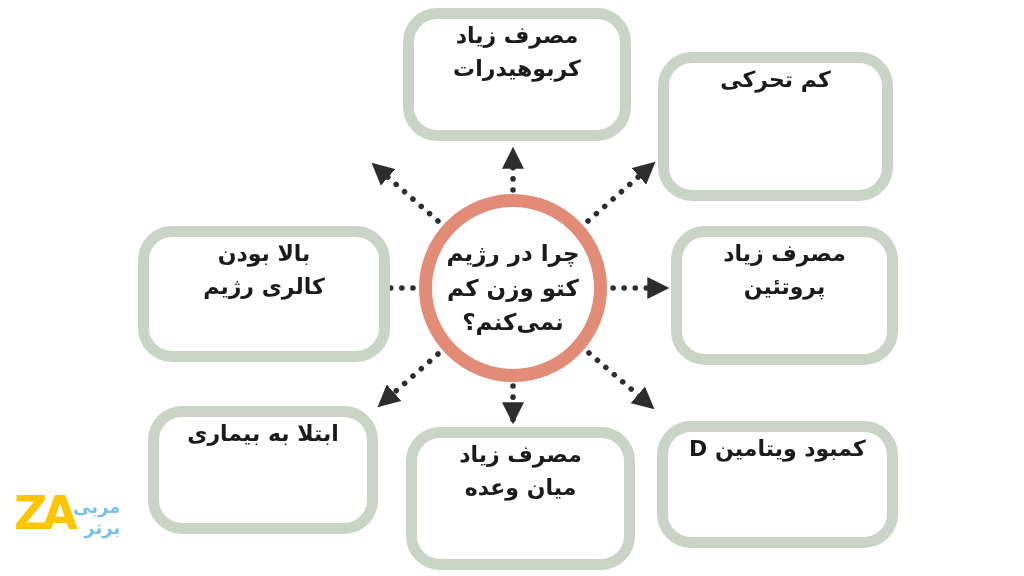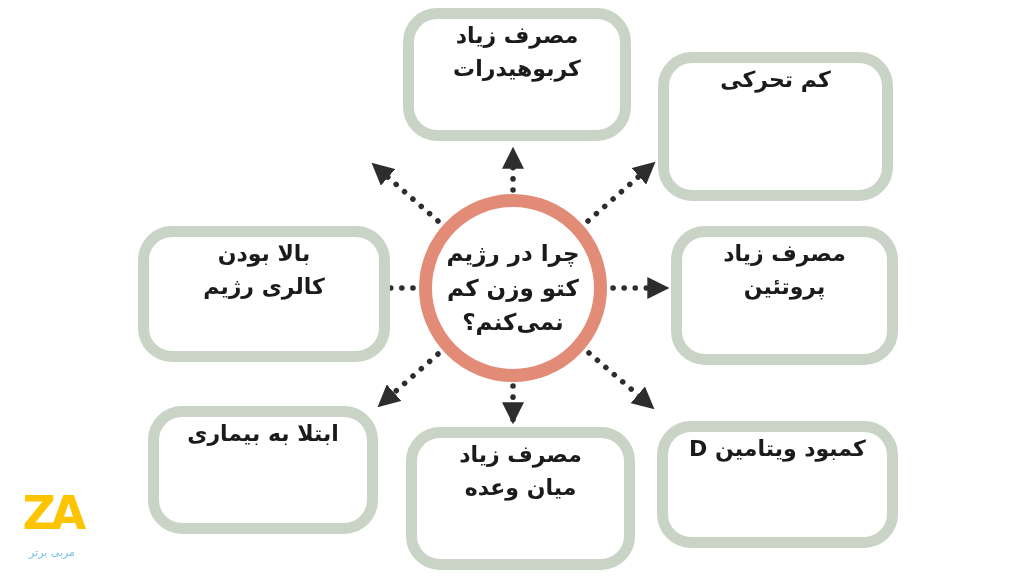--- a/index.html
+++ b/index.html
@@ -74,35 +74,35 @@
     line-height:1.5;
   }
   .center-circle .label{
     white-space:pre-line;
     direction:rtl;
   }
   .logo{
     position:absolute;
     left:14px; top:488px;
     display:flex;
-    flex-direction:column;
+    flex-direction:row;
     align-items:center;
     width:76px;
   }
   .logo-mark{
     color:var(--logo-yellow);
     font-weight:bold;
     font-size:46px;
     line-height:1.1;
     letter-spacing:-5px;
   }
   .logo-sub{
     color:var(--logo-blue);
-    font-weight:normal;
-    font-size:11px;
+    font-weight:bold;
+    font-size:18px;
     direction:rtl;
     margin-top:7px;
   }
 </style>
 </head>
 <body>
 
 <div class="canvas">
 
   <svg class="arrows" id="arrows-layer" viewBox="0 0 1024 576" xmlns="http://www.w3.org/2000/svg">

